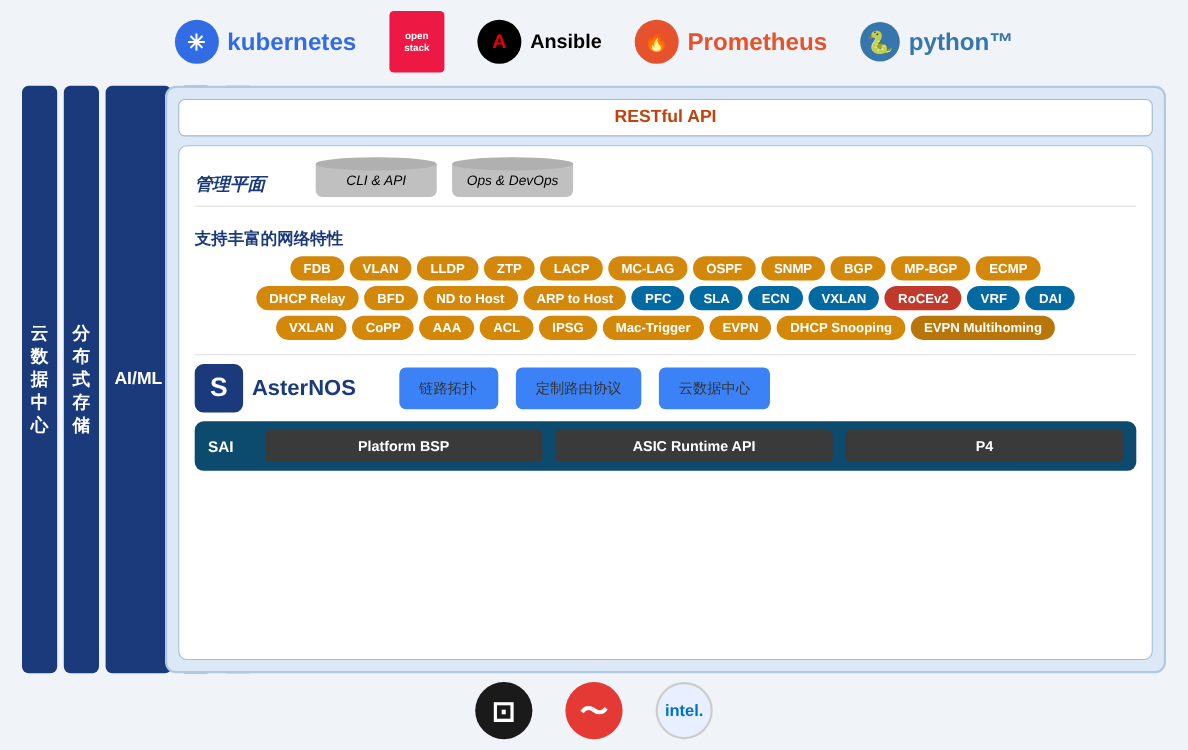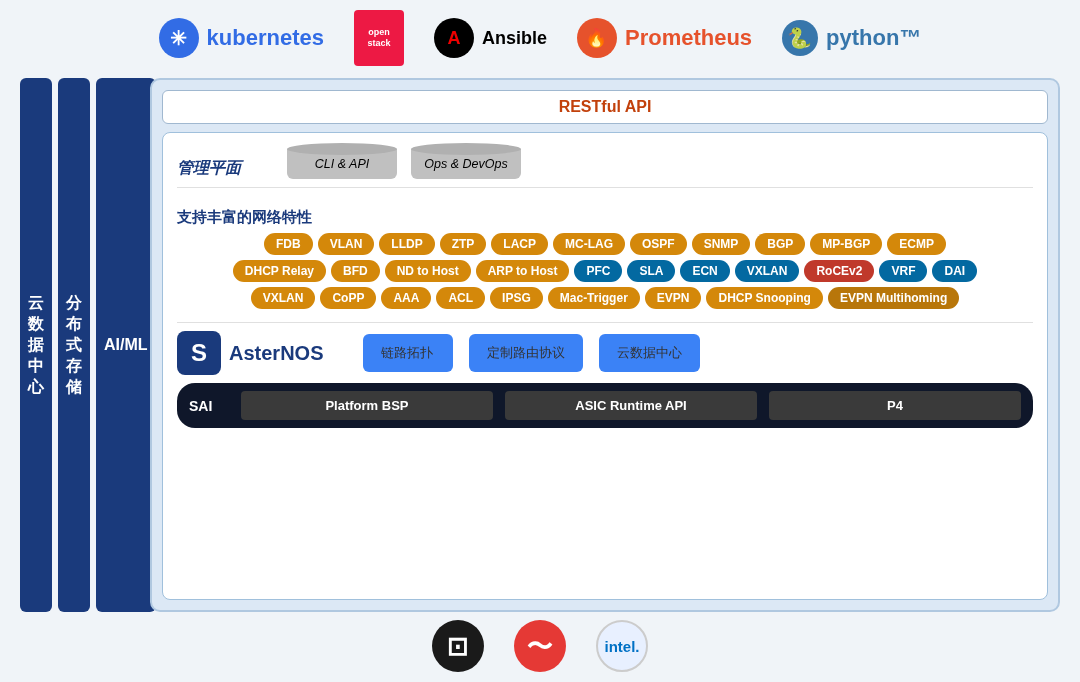--- a/index.html
+++ b/index.html
@@ -244,22 +244,22 @@
       border-radius: 6px;
       padding: 10px 18px;
       font-size: 13px;
       color: #333;
       text-align: left;
       min-width: 90px;
     }
 
     
     .sai-section {
-      background: #0f172a;
-      border-radius: 18px;
+      background: #0c4a6e;
+      border-radius: 8px;
       display: flex;
       align-items: center;
       padding: 8px 12px;
       gap: 12px;
     }
 
     .sai-label {
       color: white;
       font-size: 14px;
       font-weight: bold;

